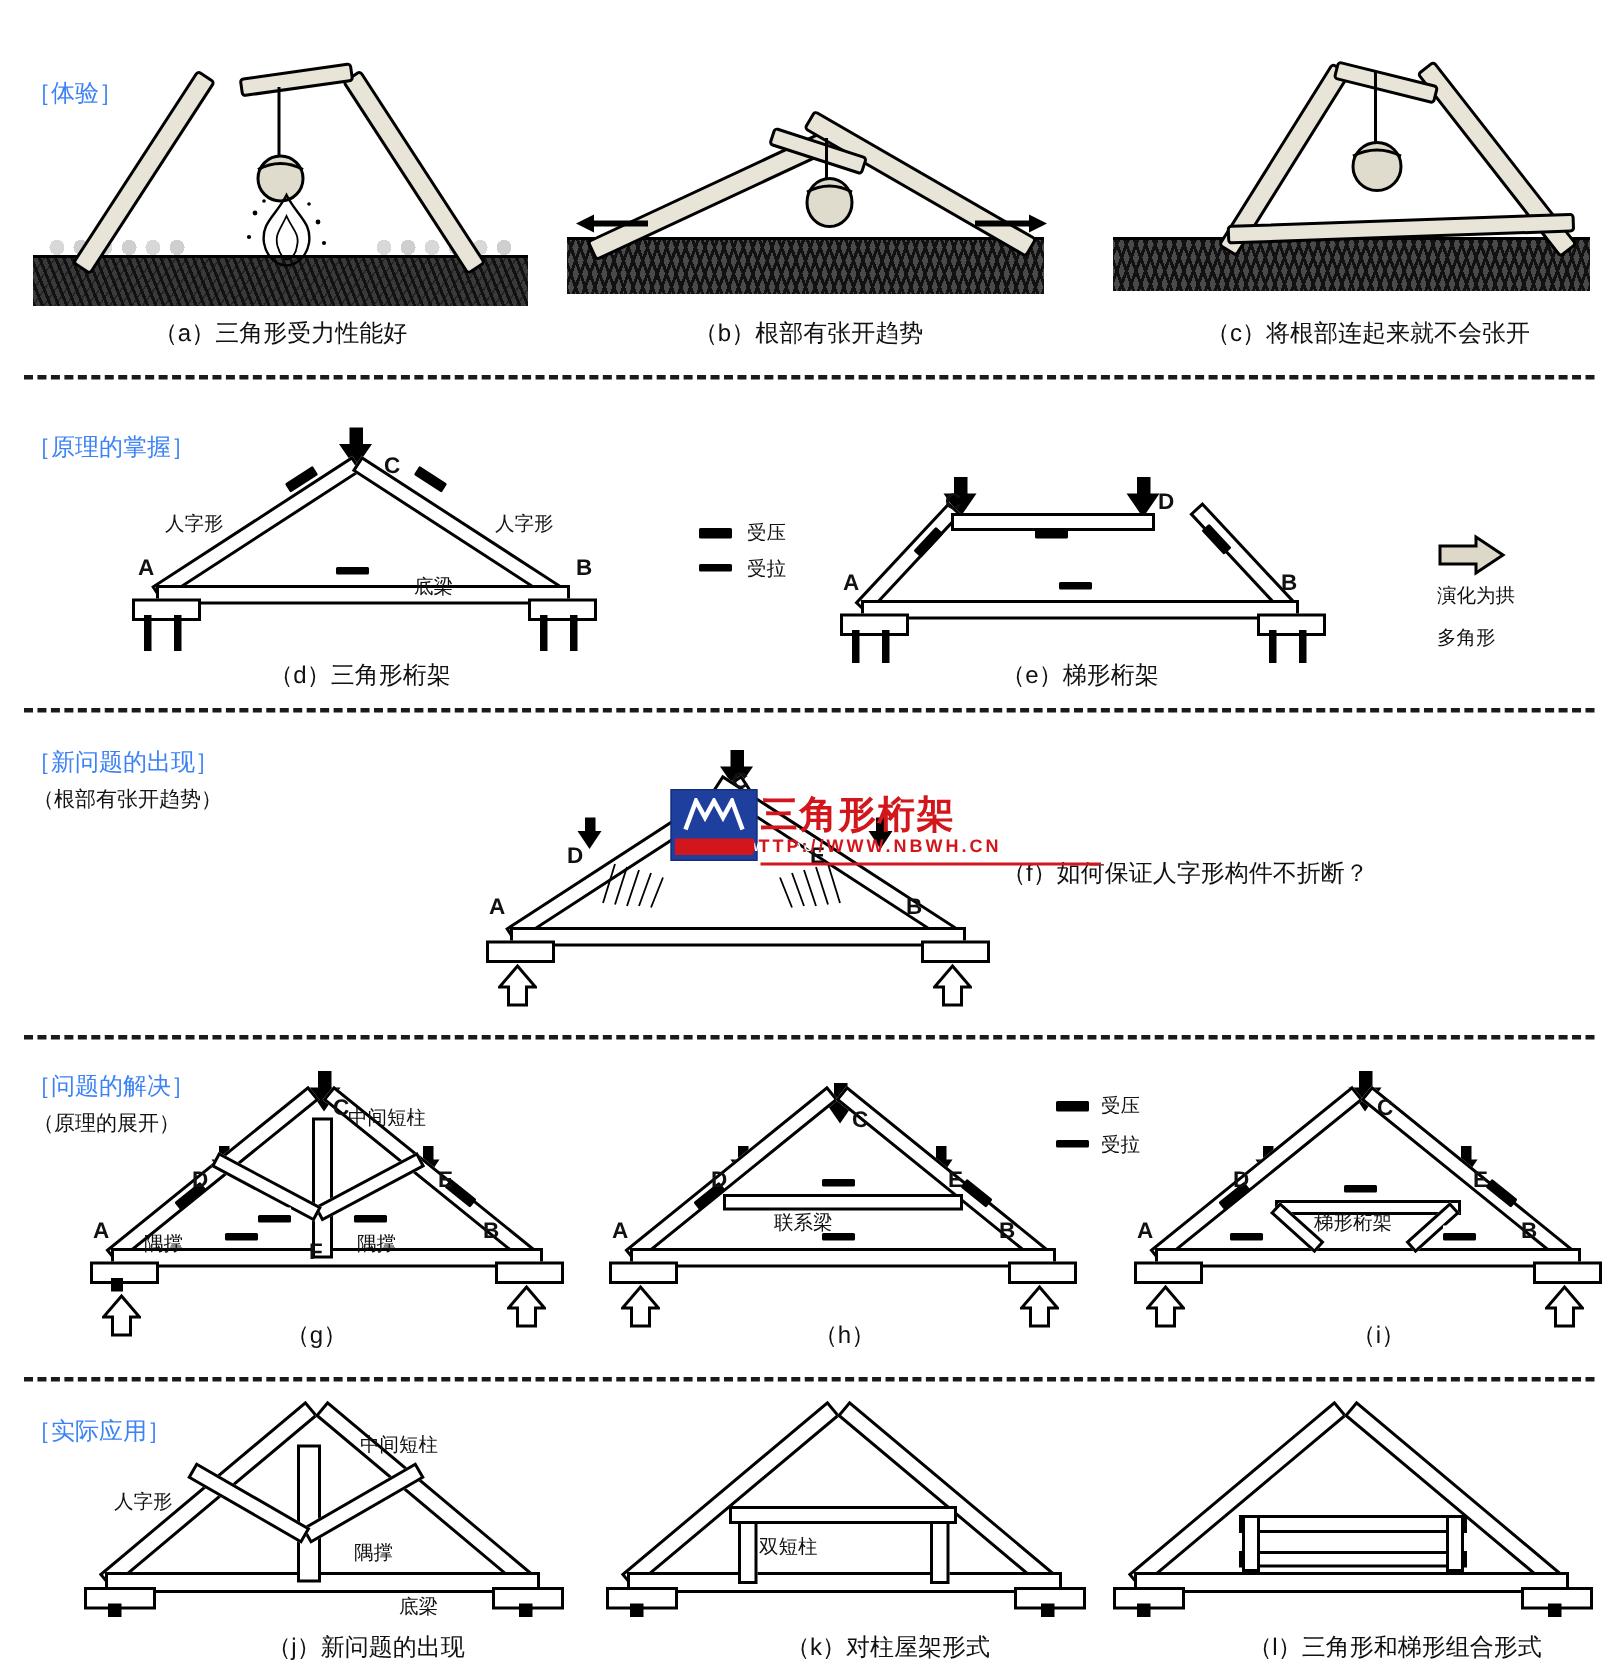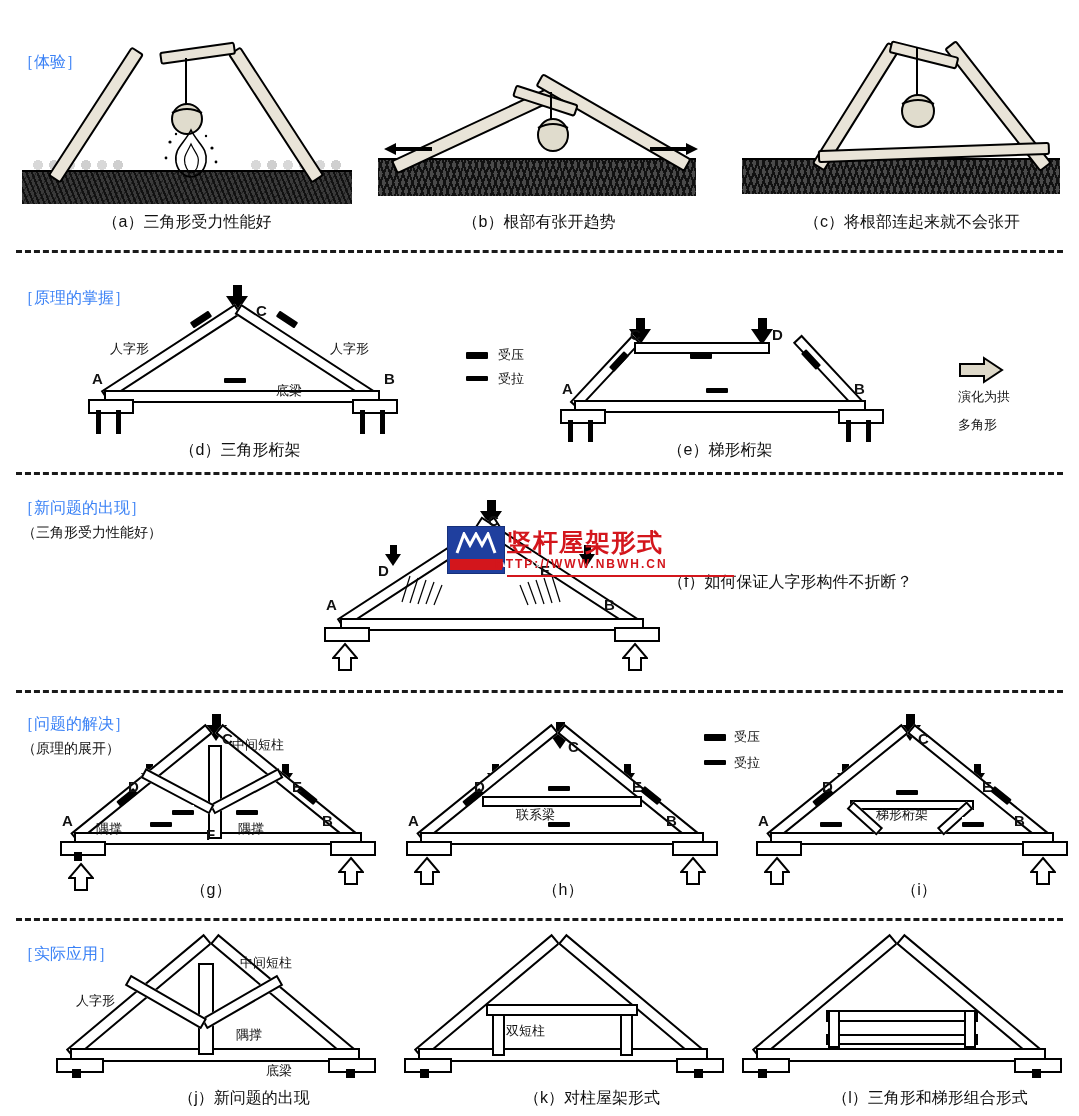--- a/index.html
+++ b/index.html
@@ -268,21 +268,21 @@
   <div>
     <svg class="abs legend-arrow" style="left:958px;top:356px;" width="46" height="28">
       <path d="M2 8 L26 8 L26 2 L44 14 L26 26 L26 20 L2 20 Z" fill="#ddd8c8" stroke="#000" stroke-width="2"></path>
     </svg>
     <div class="abs small" style="left:956px;top:366px;color:transparent;">.</div>
     <div class="abs small" style="left:958px;top:388px;">演化为拱</div>
     <div class="abs small" style="left:958px;top:416px;">多角形</div>
   </div>
 
   <div class="abs sec-label" style="left:18px;top:498px;">［新问题的出现］</div>
-  <div class="abs sub-label" style="left:22px;top:524px;">（三角形受力性能好）</div>
+  <div class="abs sub-label" style="left:22px;top:524px;">（根部有张开趋势）</div>
 
   <div>
     <div class="ld-stem" style="left:487px;top:500px;height:14px;"></div>
     <div class="ld" style="left:480px;top:511px;"></div>
     <div class="ld-stem small" style="left:390px;top:545px;height:10px;"></div>
     <div class="ld small" style="left:385px;top:554px;"></div>
     <div class="ld-stem small" style="left:584px;top:545px;height:10px;"></div>
     <div class="ld small" style="left:579px;top:554px;"></div>
 
     <div class="beam" style="left:340px;top:618px;width:184px;height:8px;transform:rotate(-33deg);"></div>
@@ -332,21 +332,21 @@
 
   <div class="wm">
     <div class="wm-logo">
       <svg class="m" viewBox="0 0 42 22">
           <path d="M2 21 L9 2 L15 13 L21 2 L27 13 L33 2 L40 21" fill="none" stroke="#fff" stroke-width="3"></path>
         </svg>
       <div class="bar">
         <span>WANFAO</span>
       </div>
     </div>
-    <div class="wm-text">竖杆屋架形式</div>
+    <div class="wm-text">三角形桁架</div>
     <div class="wm-url">HTTP://WWW.NBWH.CN</div>
     <div class="wm-line"></div>
   </div>
 
   <div class="abs sec-label" style="left:18px;top:714px;">［问题的解决］</div>
   <div class="abs sub-label" style="left:22px;top:740px;">（原理的展开）</div>
 
   <div>
     <div class="ld-stem" style="left:212px;top:714px;height:14px;"></div>
     <div class="ld" style="left:205px;top:725px;"></div>

